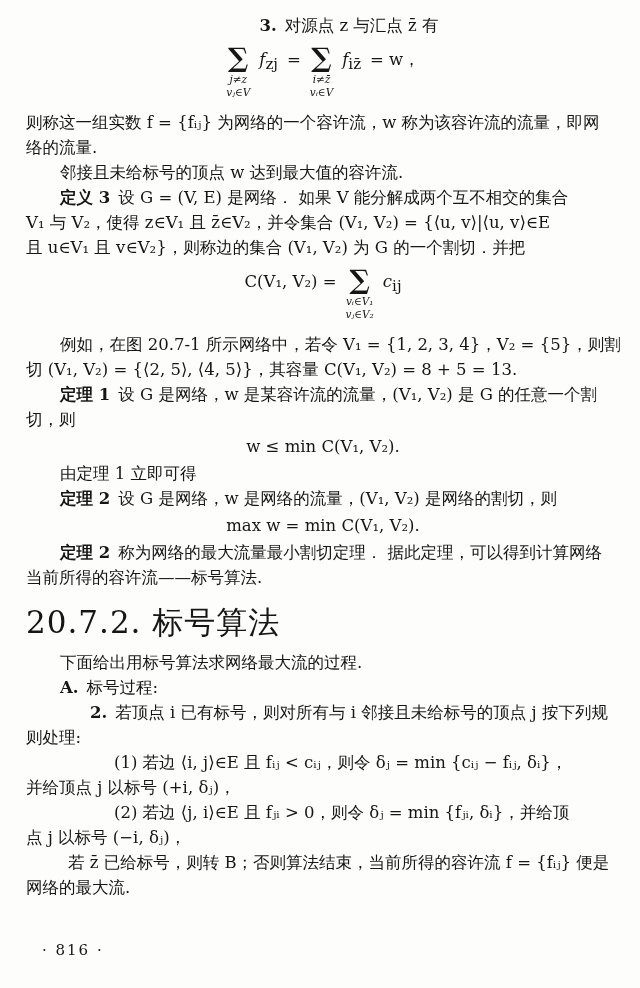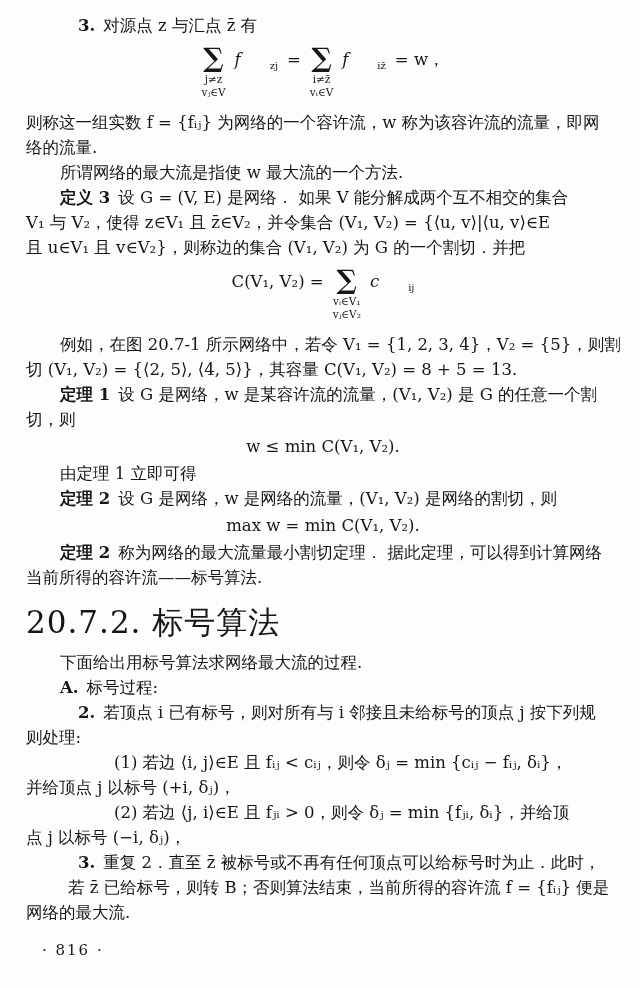--- a/index.html
+++ b/index.html
@@ -5,32 +5,32 @@
   html,body{margin:0;padding:0;background:#e8e8e4;}
   .page{
     width:640px;height:988px;background:#fdfdfb;color:#161616;
     font-family:"DejaVu Serif","DejaVu Sans",serif;
     position:relative;overflow:hidden;box-sizing:border-box;
   }
   .content{padding:13px 20px 0 26px;font-size:16.5px;line-height:25px;}
   .line{white-space:nowrap;}
   .ind1{text-indent:34px;}   
   .ind15{text-indent:42px;}  
-  .ind2{text-indent:52px;}   
+  .ind2{text-indent:52px;text-align:center;}   
   .ind3{text-indent:88px;}   
   .lead{font-weight:bold;margin-right:8px;}
   i{font-style:italic;}
-  sub{font-size:10px;line-height:0;margin-left:29px;}
+  sub{font-size:15px;line-height:0;}
   
   .formula{display:flex;justify-content:center;align-items:flex-start;
            gap:9px;margin:5px 0 3px 0;min-height:64px;}
   .formula.short{min-height:0;margin:2px 0;display:block;text-align:center;}
   .sumstack{display:flex;flex-direction:column;align-items:center;line-height:1;}
   .sumstack .sym{font-size:27px;line-height:30px;font-weight:bold;}
-  .sumstack .ssub{font-size:10.5px;line-height:13px;}
+  .sumstack .ssub{font-size:10.5px;line-height:13px;font-style:italic;}
   .fterm,.fop{margin-top:7px;line-height:20px;}
   .heading{font-size:31px;line-height:30px;margin:17px 0 13px 0;
            letter-spacing:1px;white-space:nowrap;}
   .pagenum{position:absolute;left:42px;top:941px;font-size:15px;letter-spacing:2px;}
 </style>
 </head>
 <body>
 
 <div class="page">
   <div class="content">
@@ -49,21 +49,21 @@
         <div class="sym">∑</div>
         <div class="ssub">i≠z̄</div>
         <div class="ssub">vᵢ∈V</div>
       </div>
       <div class="fterm"><i>f</i><sub>iz̄</sub></div>
       <div class="fop">= w，</div>
     </div>
 
     <div class="line"><span>则称这一组实数 f = {fᵢⱼ} 为网络的一个容许流，w 称为该容许流的流量，即网</span></div>
     <div class="line"><span>络的流量.</span></div>
-    <div class="line ind1"><span>所谓网络的最大流是指使 w 最大流的一个方法.</span></div>
+    <div class="line ind1"><span>邻接且未给标号的顶点 w 达到最大值的容许流.</span></div>
     <div class="line ind1"><span class="lead">定义 3</span><span>设 G = (V, E) 是网络． 如果 V 能分解成两个互不相交的集合</span></div>
     <div class="line"><span>V₁ 与 V₂，使得 z∈V₁ 且 z̄∈V₂，并令集合 (V₁, V₂) = {⟨u, v⟩|⟨u, v⟩∈E</span></div>
     <div class="line"><span>且 u∈V₁ 且 v∈V₂}，则称边的集合 (V₁, V₂) 为 G 的一个割切．并把</span></div>
 
     <div class="formula">
       <div class="fterm">C(V₁, V₂) =</div>
       <div class="sumstack">
         <div class="sym">∑</div>
         <div class="ssub">vᵢ∈V₁</div>
         <div class="ssub">vⱼ∈V₂</div>
@@ -89,19 +89,18 @@
     <div class="heading">20.7.2. 标号算法</div>
 
     <div class="line ind1"><span>下面给出用标号算法求网络最大流的过程.</span></div>
     <div class="line ind1"><span class="lead">A.</span><span>标号过程:</span></div>
     <div class="line ind2"><span class="lead">2.</span><span>若顶点 i 已有标号，则对所有与 i 邻接且未给标号的顶点 j 按下列规</span></div>
     <div class="line"><span>则处理:</span></div>
     <div class="line ind3"><span>(1) 若边 ⟨i, j⟩∈E 且 fᵢⱼ &lt; cᵢⱼ，则令 δⱼ = min {cᵢⱼ − fᵢⱼ, δᵢ}，</span></div>
     <div class="line"><span>并给顶点 j 以标号 (+i, δⱼ)，</span></div>
     <div class="line ind3"><span>(2) 若边 ⟨j, i⟩∈E 且 fⱼᵢ &gt; 0，则令 δⱼ = min {fⱼᵢ, δᵢ}，并给顶</span></div>
     <div class="line"><span>点 j 以标号 (−i, δⱼ)，</span></div>
-    <div class="line ind2"><span class="lead">3.</span><span>重复 2．直至 z̄ 被标号或不再有任何顶点可以给标号时为止．此时，</span></div>
     <div class="line ind15"><span>若 z̄ 已给标号，则转 B；否则算法结束，当前所得的容许流 f = {fᵢⱼ} 便是</span></div>
     <div class="line"><span>网络的最大流.</span></div>
   </div>
 
   <div class="pagenum">· 816 ·</div>
 </div>
 
 </body></html>

